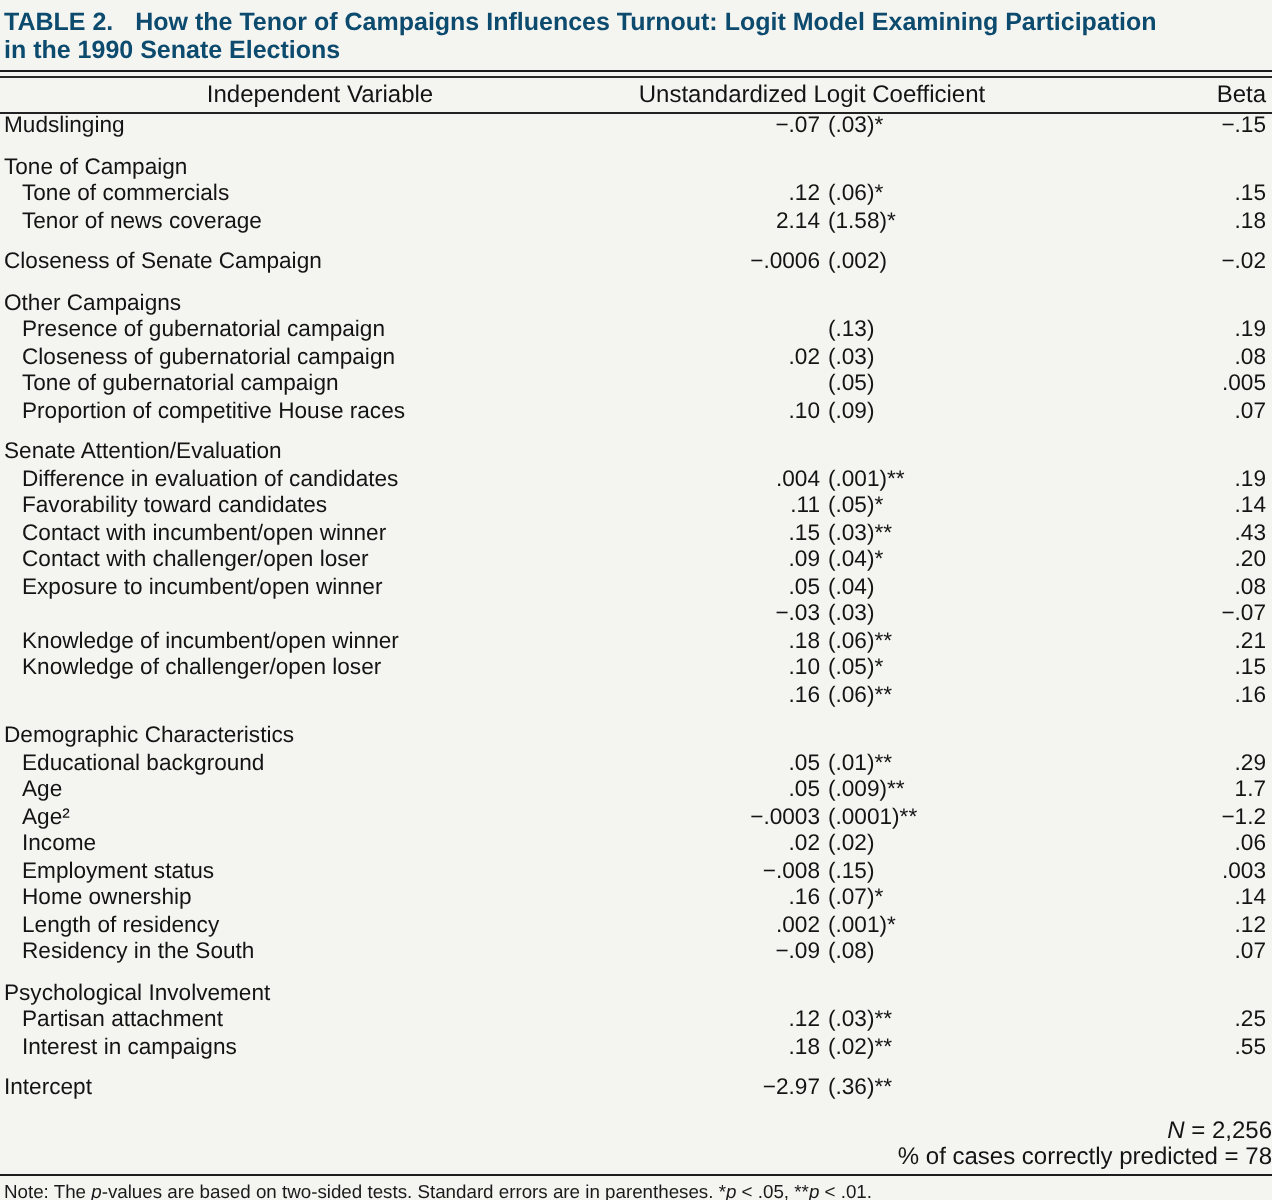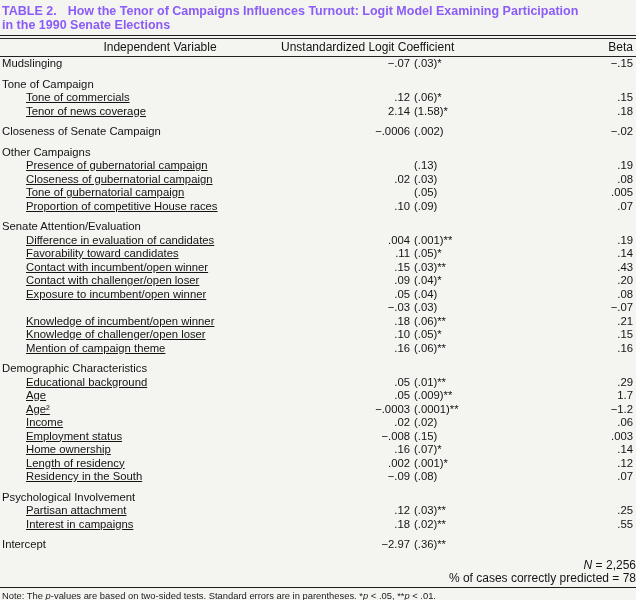--- a/index.html
+++ b/index.html
@@ -7,39 +7,39 @@
     width:636px;height:600px;
     background:#f4f4f1;
     color:#141414;
     font-family:"Liberation Sans","DejaVu Sans",sans-serif;
     -webkit-font-smoothing:antialiased;
     overflow:hidden;
   }
   .page{position:relative;width:636px;height:600px;}
 
   
-  .title{padding:4px 2px 0 2px;font-weight:bold;font-size:12.5px;line-height:14px;color:#8b5cf6;}
+  .title{padding:4px 2px 0 2px;font-weight:bold;font-size:12.5px;line-height:14px;color:#0c4a6e;}
   .title .prefix{margin-right:11px;}
 
   
   .rule-top{margin-top:3px;height:2px;border-top:1.6px solid #1c1c1c;border-bottom:1px solid #2a2a2a;}
   .rule-thin{height:0;border-top:1.3px solid #222;}
   .rule-mid{height:0;border-top:1.6px solid #1c1c1c;margin-top:1px;}
 
   
   .hdr{position:relative;height:17px;font-size:12px;line-height:17px;}
   .hdr .h-var{position:absolute;left:0;width:320px;text-align:center;}
-  .hdr .h-coef{position:absolute;left:281px;width:250px;text-align:left;}
+  .hdr .h-coef{position:absolute;left:281px;width:250px;text-align:center;}
   .hdr .h-beta{position:absolute;right:3px;}
 
   
   .tbody{position:relative;font-size:11.3px;}
   .row{position:relative;height:13.5px;line-height:13.5px;white-space:nowrap;}
   .row .label{position:absolute;left:2px;}
-  .row .label.ind{left:26px;text-decoration:underline;}
+  .row .label.ind{left:11px;}
   .row .coef-num{position:absolute;left:290px;width:120px;text-align:right;}
   .row .coef-se{position:absolute;left:414px;}
   .row .beta{position:absolute;left:528px;width:105px;text-align:right;}
   .gap{height:7px;}
 
   
   .stats-line{height:13.5px;line-height:13.5px;font-size:12px;padding-left:13px;text-align:right;}
   .note{font-size:9.4px;line-height:12px;padding:2px 0 0 2px;color:#1a1a1a;}
   .it{font-style:italic;}
 </style>
@@ -164,21 +164,20 @@
         <span class="coef-se">(.06)**</span>
         <span class="beta">.21</span>
       </div>
       <div class="row">
         <span class="label ind">Knowledge of challenger/open loser</span>
         <span class="coef-num">.10</span>
         <span class="coef-se">(.05)*</span>
         <span class="beta">.15</span>
       </div>
       <div class="row">
-        <span class="label ind">Mention of campaign theme</span>
         <span class="coef-num">.16</span>
         <span class="coef-se">(.06)**</span>
         <span class="beta">.16</span>
       </div>
       <div class="gap"></div>
       <div class="row">
         <span class="label">Demographic Characteristics</span>
       </div>
       <div class="row">
         <span class="label ind">Educational background</span>

